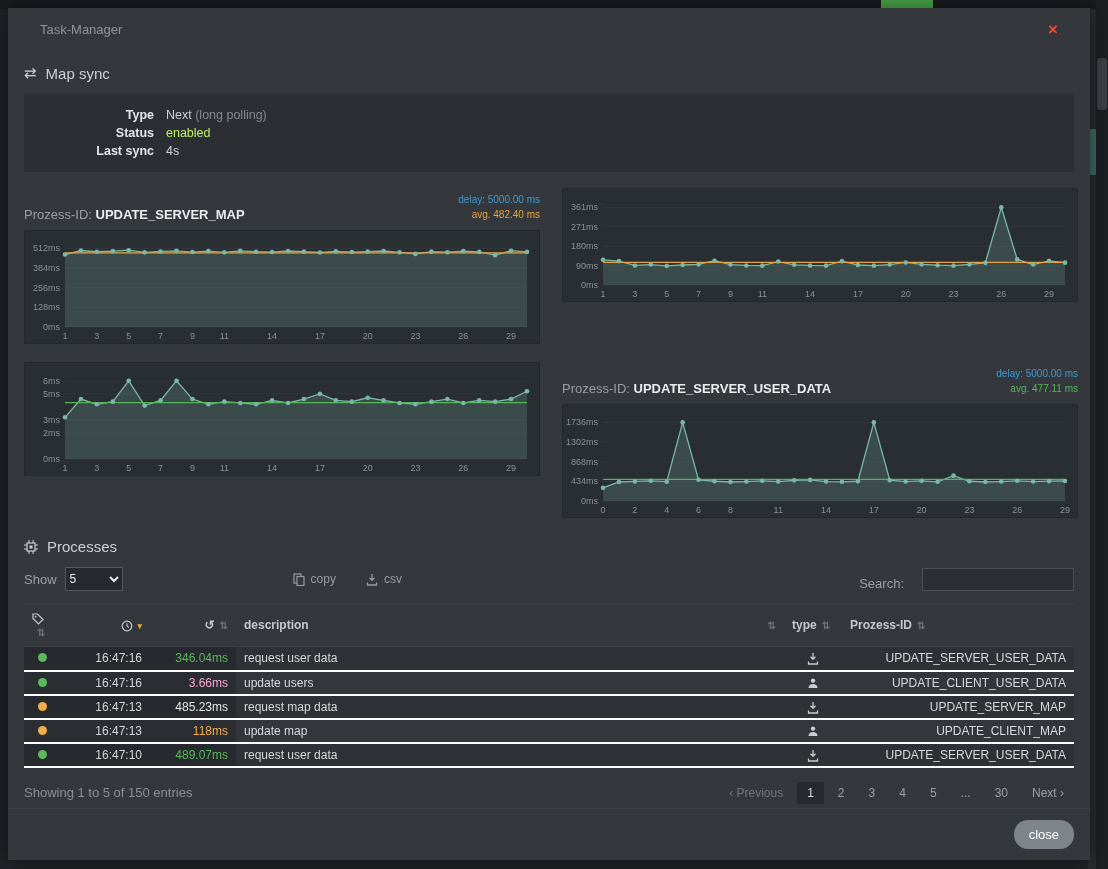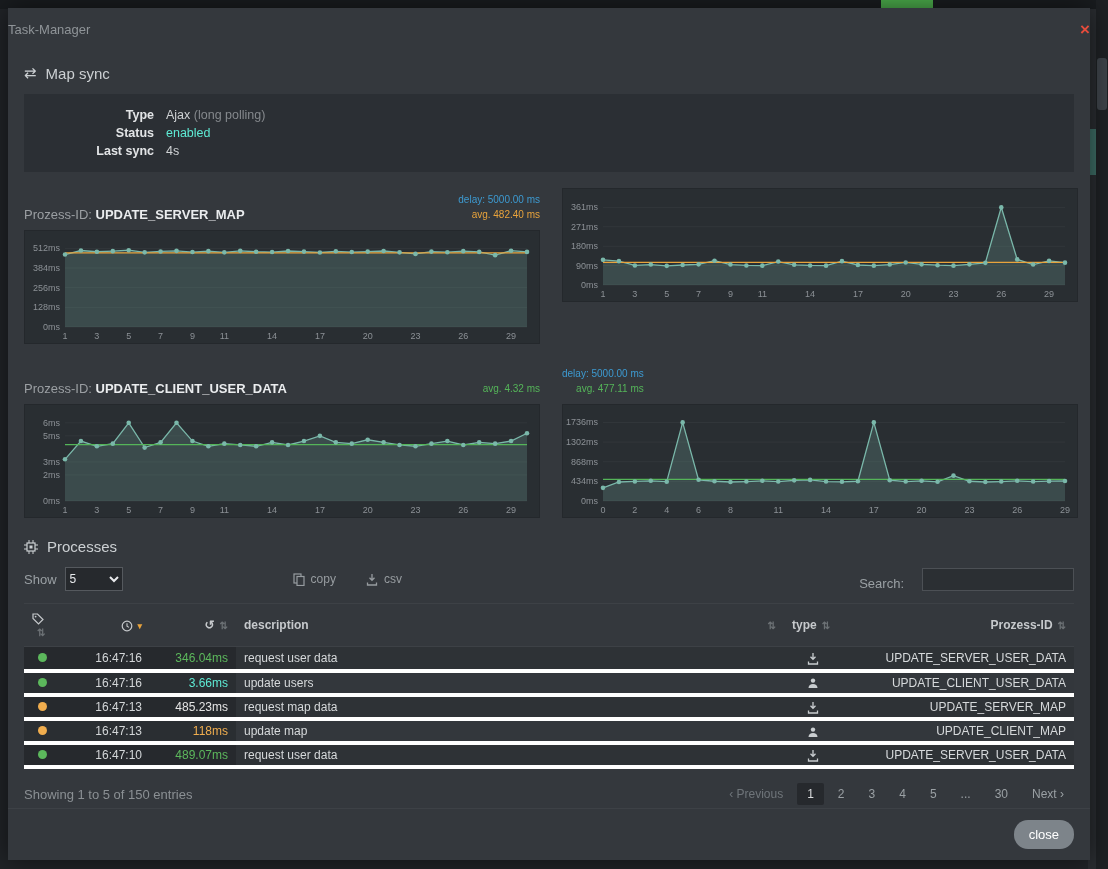--- a/index.html
+++ b/index.html
@@ -17,35 +17,35 @@
   .bg-strip { position: absolute; top: 9px; right: 12px; width: 8px; height: 860px; background: #2a2d31; }
   .bg-teal { position: absolute; top: 120px; left: 0; width: 8px; height: 46px; background: #3e6e66; }
   .bg-scroll { position: absolute; top: 0; right: 0; width: 12px; height: 869px; background: #1e2124; }
   .bg-thumb { position: absolute; top: 58px; left: 1px; width: 10px; height: 52px; background: #3e444a; border-radius: 3px; }
 
   
   .modal {
     position: absolute; left: 8px; top: 8px; width: 1082px; height: 852px;
     background: #34383d; box-shadow: 0 0 26px rgba(0,0,0,.55);
   }
-  .modal-header { height: 42px; padding: 0 0; display: flex; align-items: center; justify-content: space-between; }
+  .modal-header { height: 42px; padding: 0 32px; display: flex; align-items: center; justify-content: space-between; }
   .modal-title { color: #8f9498; font-size: 13px; }
   .modal-close { color: #e74c3c; font-size: 17px; font-weight: bold; cursor: pointer; line-height: 1; }
   .modal-body { padding: 0 16px; }
 
   .section-heading { display: flex; align-items: center; gap: 9px; color: #ccd0d3; font-size: 15px; margin: 14px 0 12px; }
   .section-heading .hicon { color: #ccd0d3; font-size: 15px; display: inline-flex; align-items: center; }
 
   
   .map-panel { background: #2b2f34; padding: 12px 0; }
   .map-row { display: flex; line-height: 18px; font-size: 12.5px; }
   .map-label { width: 130px; text-align: right; font-weight: bold; color: #e2e4e6; }
   .map-value { padding-left: 12px; color: #cfd2d4; }
   .map-note { color: #85898d; }
-  .status-enabled { color: #5eead4; text-align: right; }
+  .status-enabled { color: #bef264; text-align: right; }
 
   
   .charts-grid { display: grid; grid-template-columns: 1fr 1fr; column-gap: 22px; row-gap: 18px; margin-top: 16px; }
   .chart-head { display: flex; justify-content: space-between; align-items: flex-end; min-height: 34px; margin-bottom: 8px; }
   .chart-title { color: #9b9fa3; font-size: 13px; }
   .chart-title b { color: #eaecee; }
   .chart-stats { text-align: right; font-size: 10px; line-height: 15px; }
   .chart-stats .delay { color: #3d9ad1; }
   .chart-box { background: #292e32; border: 1px solid #24282c; height: 114px; }
   .chart-box svg { display: block; font-family: "Liberation Sans", sans-serif; }
@@ -60,24 +60,24 @@
   .search-input { width: 152px; height: 23px; background: #2b2f33; border: 1px solid #4c5055; color: #e3e5e7; padding: 0 6px; font-size: 12px; }
 
   
   table { width: 100%; border-collapse: collapse; font-size: 12px; table-layout: fixed; }
   col.w-dot { width: 36px; } col.w-time { width: 90px; } col.w-dur { width: 86px; }
   col.w-type { width: 58px; } col.w-pid { width: 232px; }
   thead th { padding: 7px 8px; border-top: 1px solid #3d4146; border-bottom: 1px solid #3d4146;
     color: #c6c9cc; font-weight: bold; text-align: left; }
   th.c-time, th.c-dur { text-align: right; }
   th.c-desc .th-flex { display: flex; justify-content: space-between; align-items: center; text-align: center; }
-  th.c-pid { text-align: right; }
+  th.c-pid { }
   .sort { color: #6c7175; font-size: 10px; margin-left: 5px; }
   .caret { color: #e8a33c; font-size: 9px; margin-left: 4px; }
-  tbody tr { height: 24px; border-bottom: 4px solid #ffffff; }
+  tbody tr { height: 24px; border-bottom: 2px solid #ffffff; }
   tbody tr:nth-child(odd) { background: #2e3236; }
   tbody tr:nth-child(even) { background: #33373c; }
   tbody td { padding: 3px 8px; color: #d6d9db; }
   td.c-dot, td.c-time, td.c-dur { background: rgba(0,0,0,.16); }
   td.c-dot { text-align: center; }
   td.c-time { text-align: right; color: #d3d6d8; }
   td.c-dur { text-align: right; }
   td.c-type { text-align: center; }
   td.c-pid { text-align: right; }
   .dot { display: inline-block; width: 9px; height: 9px; border-radius: 50%; }
@@ -118,21 +118,21 @@
 
   <div class="modal-body">
 
     <div class="section-heading">
       <span class="hicon">⇄</span>
       <span>Map sync</span>
     </div>
     <div class="map-panel">
       <div class="map-row">
         <span class="map-label">Type</span>
-        <span class="map-value"><span>Ajax</span> <span class="map-note">(long polling)</span></span>
+        <span class="map-value"><span>Next</span> <span class="map-note">(long polling)</span></span>
       </div>
       <div class="map-row">
         <span class="map-label">Status</span>
         <span class="map-value status-enabled">enabled</span>
       </div>
       <div class="map-row">
         <span class="map-label">Last sync</span>
         <span class="map-value">4s</span>
       </div>
     </div>
@@ -264,27 +264,20 @@
               <circle cx="438.27586206896547" cy="18.385000000000005" r="2.3" fill="#7ab8aa"></circle>
               <circle cx="454.2068965517241" cy="70.415" r="2.3" fill="#7ab8aa"></circle>
               <circle cx="470.13793103448273" cy="75.575" r="2.3" fill="#7ab8aa"></circle>
               <circle cx="486.0689655172414" cy="71.92" r="2.3" fill="#7ab8aa"></circle>
               <circle cx="502" cy="73.64" r="2.3" fill="#7ab8aa"></circle>
             </svg>
         </div>
       </div>
 
       <div class="chart-panel">
-        <div class="chart-head">
-          <div class="chart-title"><span>Prozess-ID:</span> <b>UPDATE_CLIENT_USER_DATA</b></div>
-          <div class="chart-stats">
-
-            <div class="avg" style="color: rgb(85, 181, 89);">avg. 4.32 ms</div>
-          </div>
-        </div>
         <div class="chart-box">
           <svg width="514" height="112">
               <line x1="40" y1="96" x2="502" y2="96" stroke="rgba(255,255,255,0.045)" stroke-width="1"></line>
               <text x="35" y="99" text-anchor="end" fill="#8c9196" font-size="9">0ms</text>
               <line x1="40" y1="69.93939393939394" x2="502" y2="69.93939393939394" stroke="rgba(255,255,255,0.045)" stroke-width="1"></line>
               <text x="35" y="72.93939393939394" text-anchor="end" fill="#8c9196" font-size="9">2ms</text>
               <line x1="40" y1="56.90909090909091" x2="502" y2="56.90909090909091" stroke="rgba(255,255,255,0.045)" stroke-width="1"></line>
               <text x="35" y="59.90909090909091" text-anchor="end" fill="#8c9196" font-size="9">3ms</text>
               <line x1="40" y1="30.848484848484844" x2="502" y2="30.848484848484844" stroke="rgba(255,255,255,0.045)" stroke-width="1"></line>
               <text x="35" y="33.848484848484844" text-anchor="end" fill="#8c9196" font-size="9">5ms</text>
@@ -334,20 +327,21 @@
               <circle cx="454.2068965517241" cy="37.36363636363636" r="2.3" fill="#7ab8aa"></circle>
               <circle cx="470.13793103448273" cy="38.66666666666666" r="2.3" fill="#7ab8aa"></circle>
               <circle cx="486.0689655172414" cy="36.06060606060607" r="2.3" fill="#7ab8aa"></circle>
               <circle cx="502" cy="28.242424242424235" r="2.3" fill="#7ab8aa"></circle>
             </svg>
         </div>
       </div>
 
       <div class="chart-panel">
         <div class="chart-head">
+          <div class="chart-title"><span>Prozess-ID:</span> <b>UPDATE_SERVER_USER_DATA</b></div>
           <div class="chart-stats">
             <div class="delay">delay: 5000.00 ms</div>
             <div class="avg" style="color: rgb(85, 181, 89);">avg. 477.11 ms</div>
           </div>
         </div>
         <div class="chart-box">
           <svg width="514" height="112">
               <line x1="40" y1="96" x2="502" y2="96" stroke="rgba(255,255,255,0.045)" stroke-width="1"></line>
               <text x="35" y="99" text-anchor="end" fill="#8c9196" font-size="9">0ms</text>
               <line x1="40" y1="76.35578947368421" x2="502" y2="76.35578947368421" stroke="rgba(255,255,255,0.045)" stroke-width="1"></line>
@@ -493,21 +487,21 @@
             <td class="c-desc">request user data</td>
             <td class="c-type"><svg class="icon-svg" width="12" height="13" viewBox="0 0 12 13">
                 <path d="M6 1v6M3.5 4.8L6 7.3l2.5-2.5" stroke="#c9cdd0" stroke-width="1.3" fill="none"></path>
                 <path d="M1.5 9.5v2.5h9V9.5" stroke="#c9cdd0" stroke-width="1.3" fill="none"></path>
               </svg></td>
             <td class="c-pid">UPDATE_SERVER_USER_DATA</td>
           </tr>
           <tr>
             <td class="c-dot"><span class="dot" style="background:#5cb85c"></span></td>
             <td class="c-time">16:47:16</td>
-            <td class="c-dur" style="color:#5eead4">3.66ms</td>
+            <td class="c-dur" style="color:#f9a8d4">3.66ms</td>
             <td class="c-desc">update users</td>
             <td class="c-type"><svg class="icon-svg" width="12" height="12" viewBox="0 0 12 12">
                 <circle cx="6" cy="3.6" r="2.2" fill="#c9cdd0"></circle>
                 <path d="M1.5 11c0-2.6 2-4 4.5-4s4.5 1.4 4.5 4z" fill="#c9cdd0"></path>
               </svg></td>
             <td class="c-pid">UPDATE_CLIENT_USER_DATA</td>
           </tr>
           <tr>
             <td class="c-dot"><span class="dot" style="background:#f0ad4e"></span></td>
             <td class="c-time">16:47:13</td>

